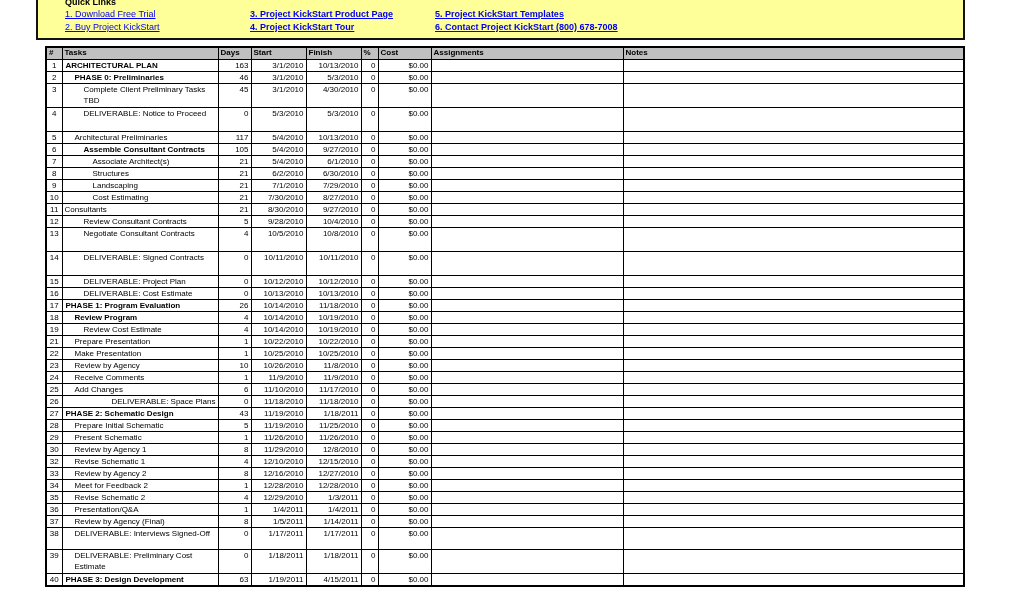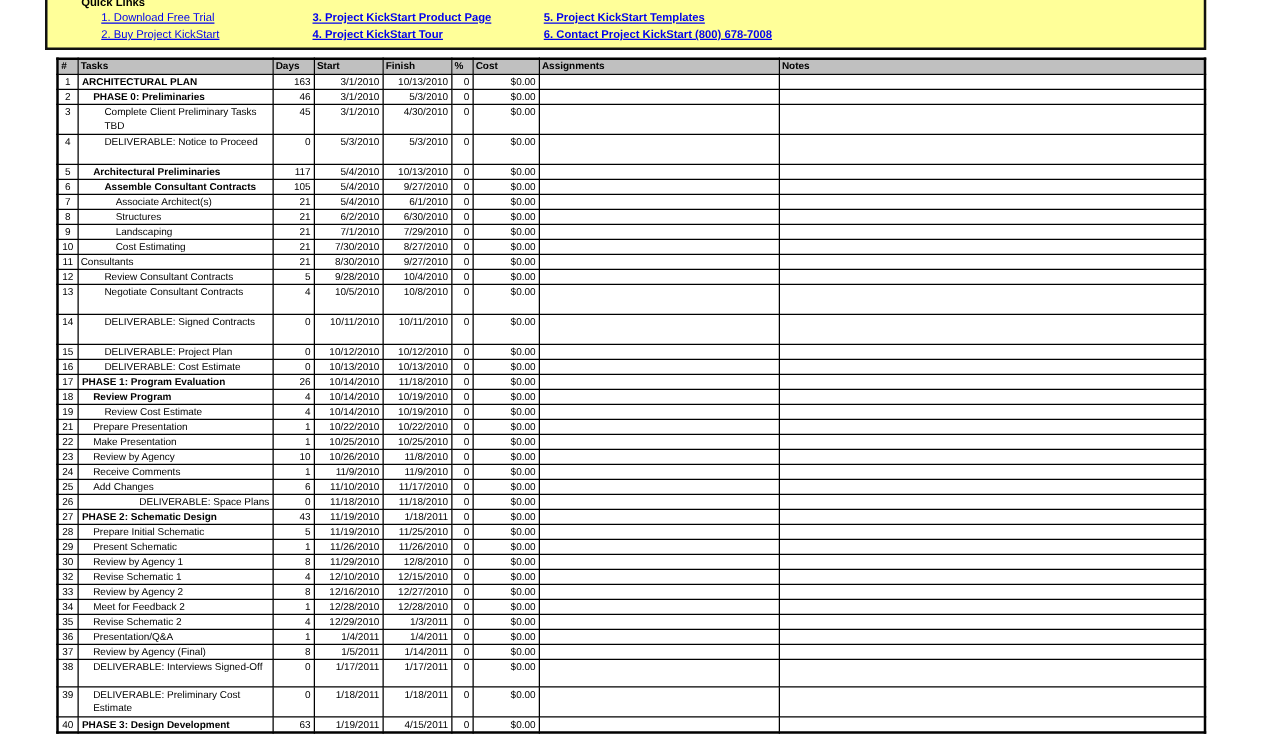--- a/index.html
+++ b/index.html
@@ -15,21 +15,21 @@
   .ql-title {
     position:absolute; left:27px; top:4px;
     font-size:9px; font-weight:bold; color:#000;
   }
   .ql-col { position:absolute; }
   .ql-col .ql-link {
     display:block; font-size:9px; line-height:13px;
     color:var(--link-blue,#0000EE); text-decoration:underline; white-space:nowrap;
     cursor:pointer;
   }
-  .ql-col1 { left:43px;  top:15px; }
+  .ql-col1 { left:27px;  top:15px; }
   .ql-col2 { left:212px; top:15px; }
   .ql-col3 { left:397px; top:15px; }
   .ql-col2 .ql-link, .ql-col3 .ql-link { font-weight:bold; }
 
   table.plan {
     position:absolute; left:45px; top:46px; width:918px;
     border-collapse:collapse; table-layout:fixed;
     border:2px solid #000; background:#fff;
   }
   table.plan th {
@@ -134,21 +134,21 @@
         <td class="c-days">0</td>
         <td class="c-start">5/3/2010</td>
         <td class="c-finish">5/3/2010</td>
         <td class="c-pct">0</td>
         <td class="c-cost">$0.00</td>
         <td class="c-assign"></td>
         <td class="c-notes"></td>
       </tr>
       <tr style="height: 12px;">
         <td class="c-num">5</td>
-        <td class="c-task" style="padding-left: 12px; font-weight: bold; margin-left: 28px;">Architectural Preliminaries</td>
+        <td class="c-task" style="padding-left: 12px; font-weight: normal; margin-left: 28px;">Architectural Preliminaries</td>
         <td class="c-days">117</td>
         <td class="c-start">5/4/2010</td>
         <td class="c-finish">10/13/2010</td>
         <td class="c-pct">0</td>
         <td class="c-cost">$0.00</td>
         <td class="c-assign"></td>
         <td class="c-notes"></td>
       </tr>
       <tr style="height: 12px;">
         <td class="c-num">6</td>

